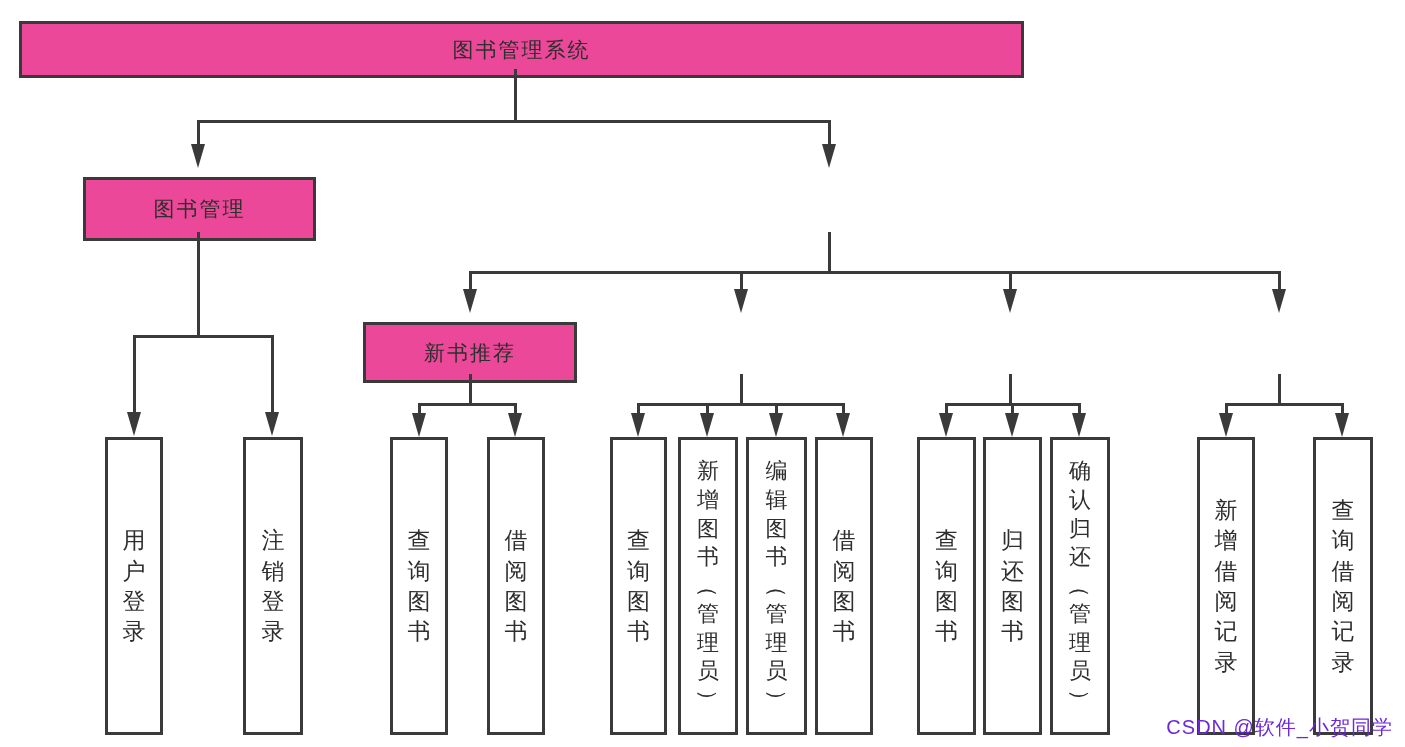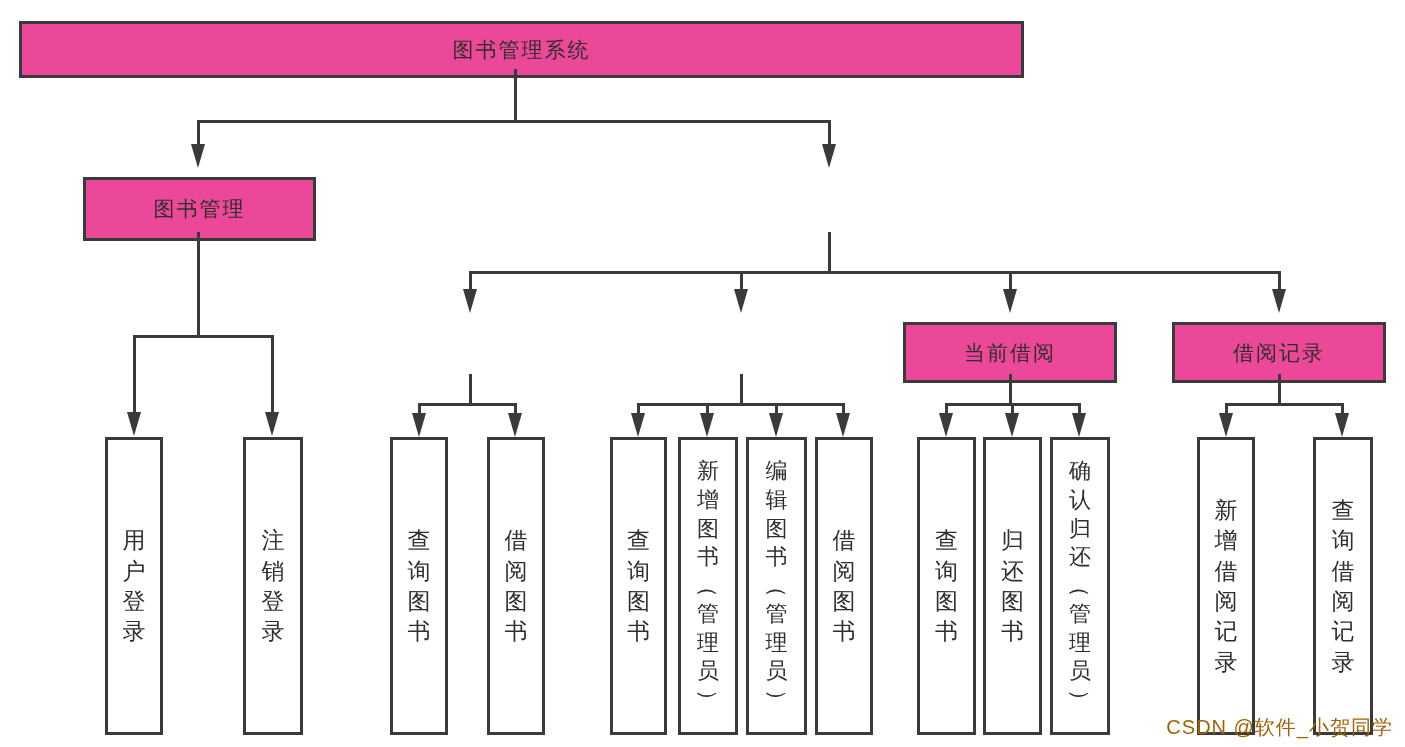--- a/index.html
+++ b/index.html
@@ -22,38 +22,37 @@
   .leaf.long .vchar { font-size:22px; line-height:1.3; }
   .vchar.paren { transform:rotate(90deg); }
   .line { position:absolute; background:#3a3a3a; }
   .arrow {
     position:absolute; width:0; height:0;
     border-left:7px solid transparent; border-right:7px solid transparent;
     border-top:24px solid #3a3a3a;
   }
   .watermark {
     position:absolute; right:12px; top:714px; font-size:20px;
-    color:#a16207; letter-spacing:1px; white-space:nowrap;
+    color:#6d28d9; letter-spacing:1px; white-space:nowrap;
   }
 </style>
 </head>
 <body>
 
 <div id="canvas">
 
   <div class="hbox" style="left:19px; top:12px; width:1005px; height:57px;">图书管理系统</div>
 
   <div class="hbox" style="left:83px; top:168px; width:233px; height:64px;">图书管理</div>
 
 
-
-
-  <div class="hbox" style="left:903px; top:313px; width:214px; height:61px;">当前借阅</div>
-
-  <div class="hbox" style="left:1172px; top:313px; width:214px; height:61px;">借阅记录</div>
+  <div class="hbox" style="left:363px; top:313px; width:214px; height:61px;">新书推荐</div>
+
+
+
 
   <div class="leaf" style="left:105px; width:58px;">
       <span class="vchar">用</span>
       <span class="vchar">户</span>
       <span class="vchar">登</span>
       <span class="vchar">录</span>
     </div>
 
   <div class="leaf" style="left:243px; width:60px;">
       <span class="vchar">注</span>

